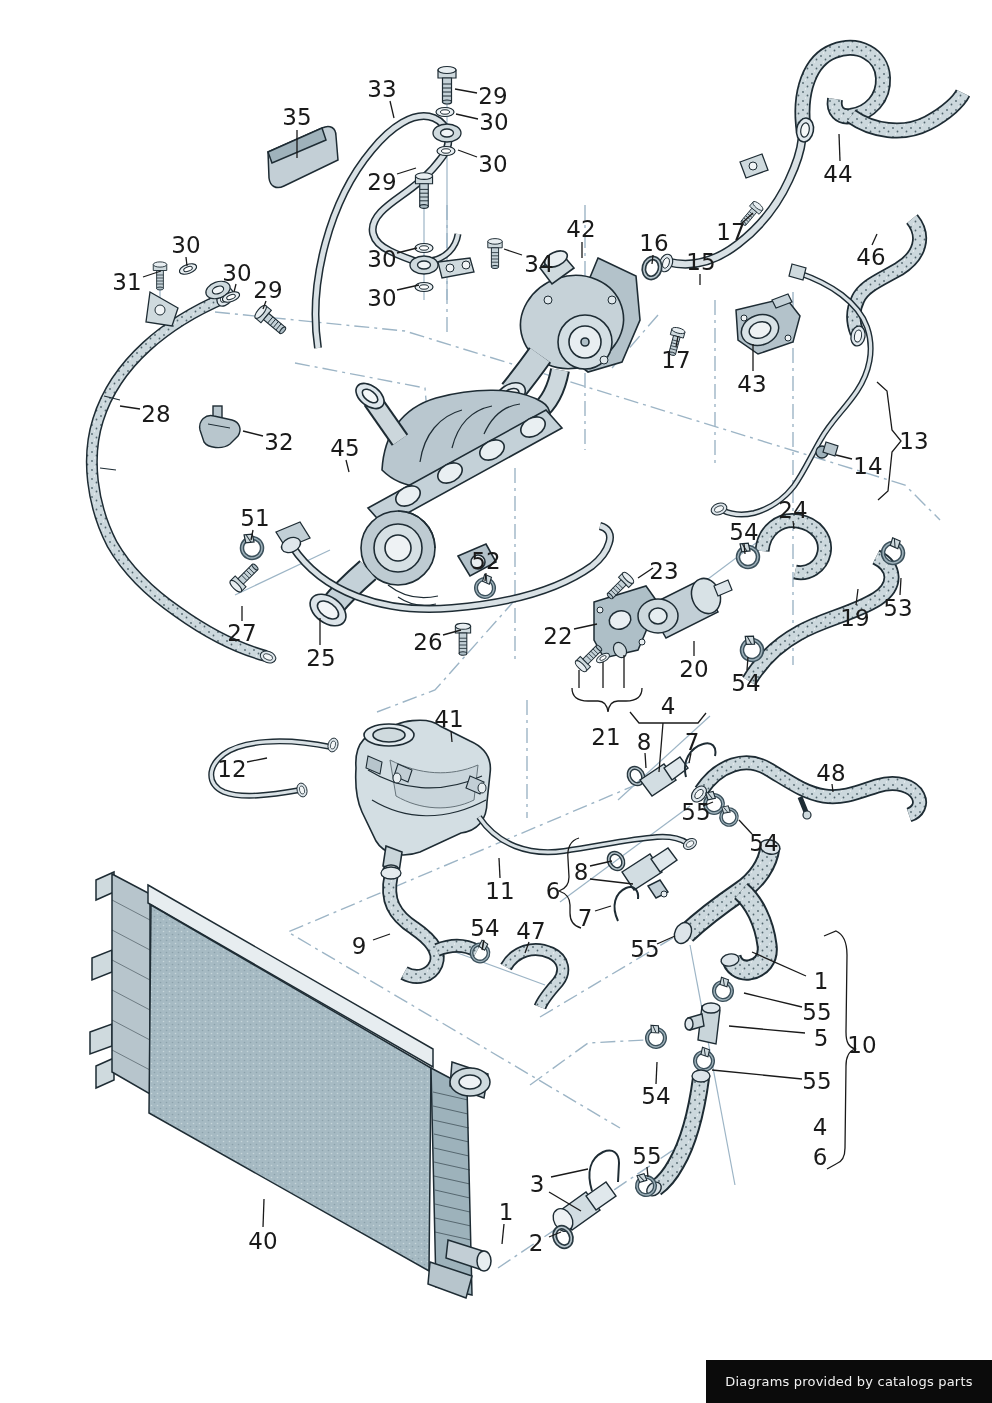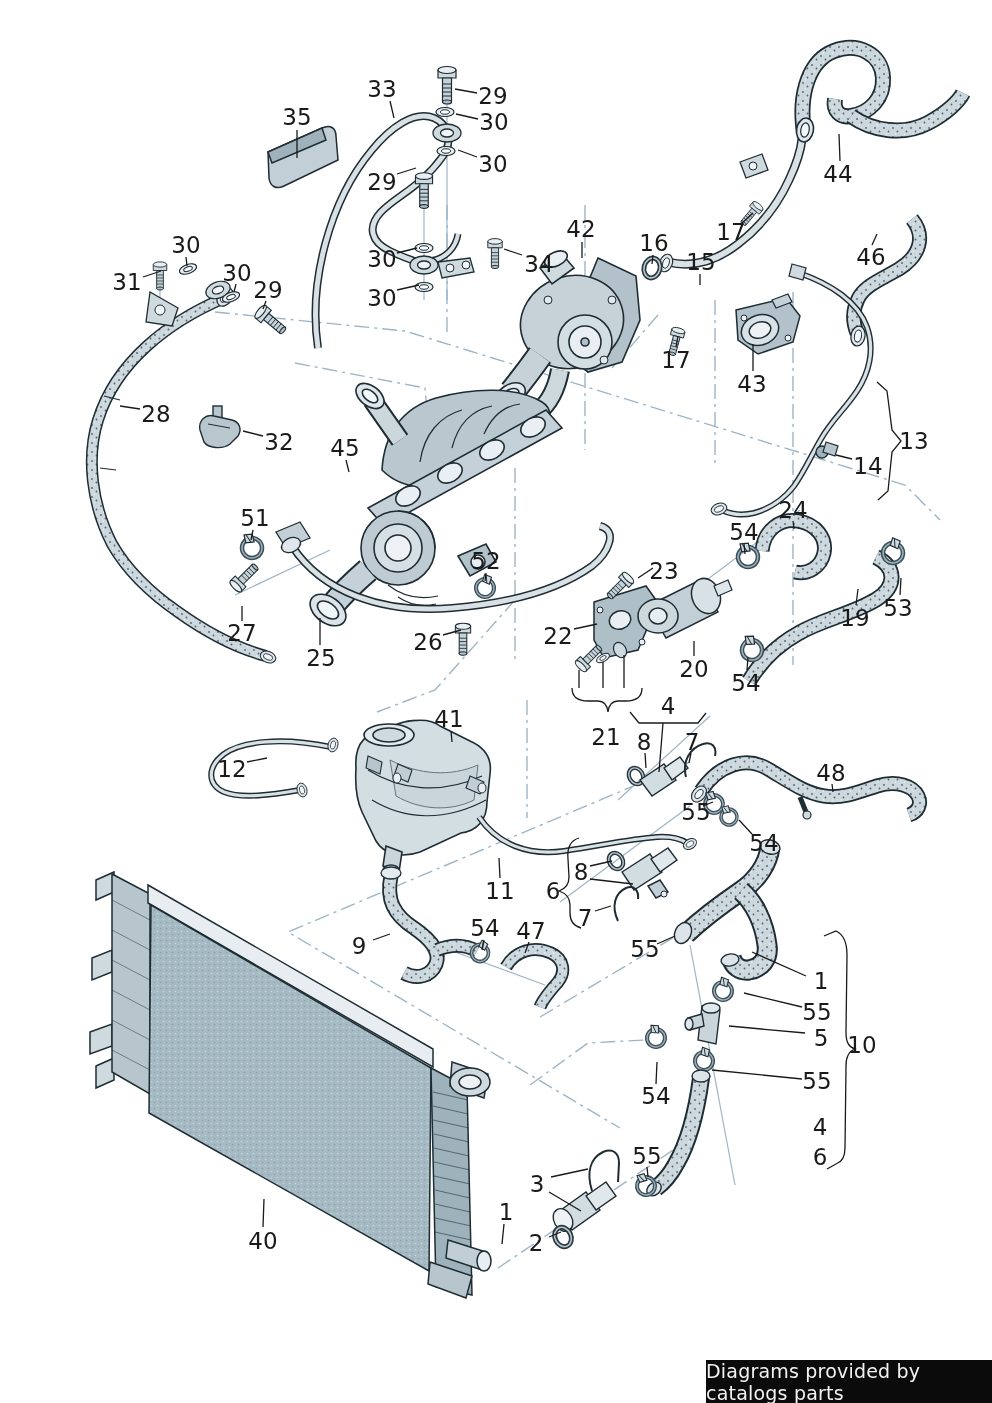--- a/index.html
+++ b/index.html
@@ -4,21 +4,21 @@
 <style>
   html,body{margin:0;padding:0;background:#e8e8e8;}
   .page{position:relative;width:992px;height:1403px;background:#ffffff;overflow:hidden;
         font-family:"DejaVu Sans",sans-serif;}
   svg.diagram{position:absolute;left:0;top:0;}
   #callout-layer text{font-family:"DejaVu Sans",sans-serif;font-size:23px;fill:#1a1a1a;
         text-anchor:middle;dominant-baseline:central;}
   #callout-layer line{stroke:#1a1a1a;stroke-width:1.3;}
   .footer-banner{position:absolute;left:706px;top:1360px;width:286px;height:43px;
         background:#0b0b0b;color:#f2f2f2;display:flex;align-items:center;justify-content:center;
-        font-size:19px;letter-spacing:.2px;}
+        font-size:13px;letter-spacing:.2px;}
 </style>
 </head>
 <body>
 
 <div class="page">
 <svg class="diagram" width="992" height="1403" viewBox="0 0 992 1403" xmlns="http://www.w3.org/2000/svg">
   <defs>
     <pattern id="hosePat" patternUnits="userSpaceOnUse" width="9" height="9">
       <rect width="9" height="9" fill="#ccd8dd"></rect>
       <circle cx="2" cy="2" r="0.9" fill="#53676f"></circle>

